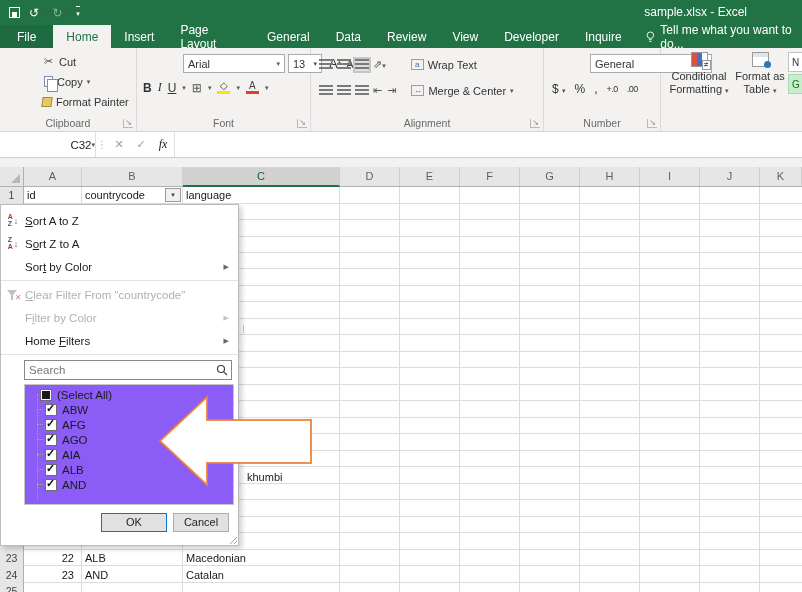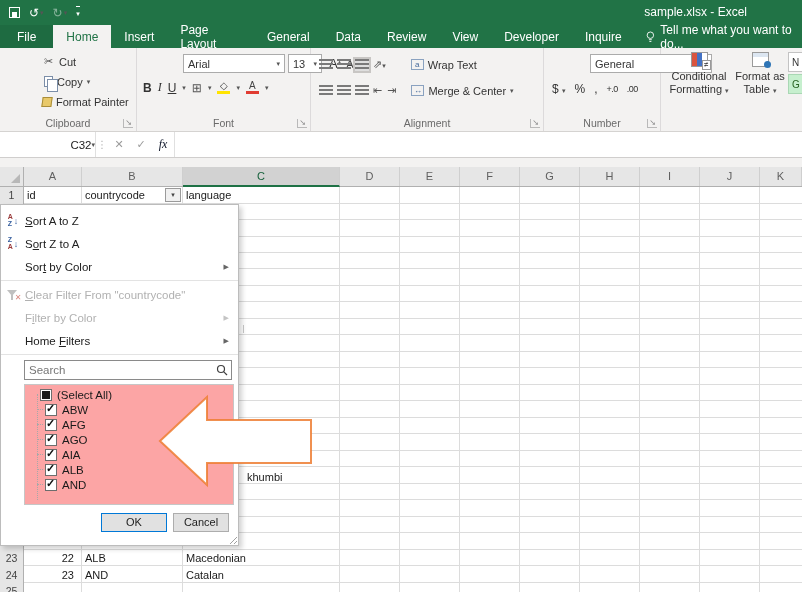--- a/index.html
+++ b/index.html
@@ -116,21 +116,21 @@
   .lr { color:#9a3b3b; } .lb { color:#355e9e; }
   .sortico .arr { font-size:9px; color:#355e9e; }
   .clr-ic { position:relative; width:13px; height:12px; }
   .clr-funnel { position:absolute; left:0; top:1px; border-left:5px solid transparent; border-right:5px solid transparent; border-top:6px solid #c0c0c0; }
   .clr-stem { position:absolute; left:4px; top:6px; width:2px; height:5px; background:#c0c0c0; }
   .clr-x { position:absolute; right:-2px; bottom:-1px; color:#d98880; font-size:8px; line-height:8px; }
   .search-wrap { margin:5px 6px 4px 23px; height:20px; border:1px solid #8a8a8a; background:#fff; display:flex; align-items:center; }
   .search-wrap input { flex:1; border:none; outline:none; font-size:11.5px; padding:0 4px; font-family:"Liberation Sans",sans-serif; color:#222; }
   .search-wrap input::placeholder { color:#767676; }
   .mag { width:18px; display:flex; justify-content:center; }
-  #flist { position:relative; margin-left:23px; width:210px; height:121px; border:1px solid #c6c6c6; background:#fca5a5; padding-top:2px; overflow:hidden; }
+  #flist { position:relative; margin-left:23px; width:210px; height:121px; border:1px solid #c6c6c6; background:#8b5cf6; padding-top:2px; overflow:hidden; }
   .fl-tree { position:absolute; left:12px; top:9px; height:106px; border-left:1px dotted #a8a8a8; }
   .fl-row { height:15px; display:flex; align-items:center; padding-left:20px; position:relative; }
   .fl-row.first { padding-left:15px; }
   .fl-stub { position:absolute; left:12px; top:7px; width:6px; border-top:1px dotted #a8a8a8; }
   .fl-cb { width:12px; height:12px; border:1px solid #6d6d6d; background:#fff; margin-right:5px; position:relative; flex-shrink:0; }
   .fl-cb .mark { display:none; position:absolute; left:0px; top:-3px; font-size:11px; font-weight:bold; color:#111; }
   .fl-cb .fillsq { display:none; position:absolute; left:1px; top:1px; width:8px; height:8px; background:#1a1a1a; }
   .fl-cb.state-checked .mark { display:block; }
   .fl-cb.state-indeterminate .fillsq { display:block; }
   .fl-label { font-size:11.5px; color:#1a1a1a; white-space:nowrap; }

